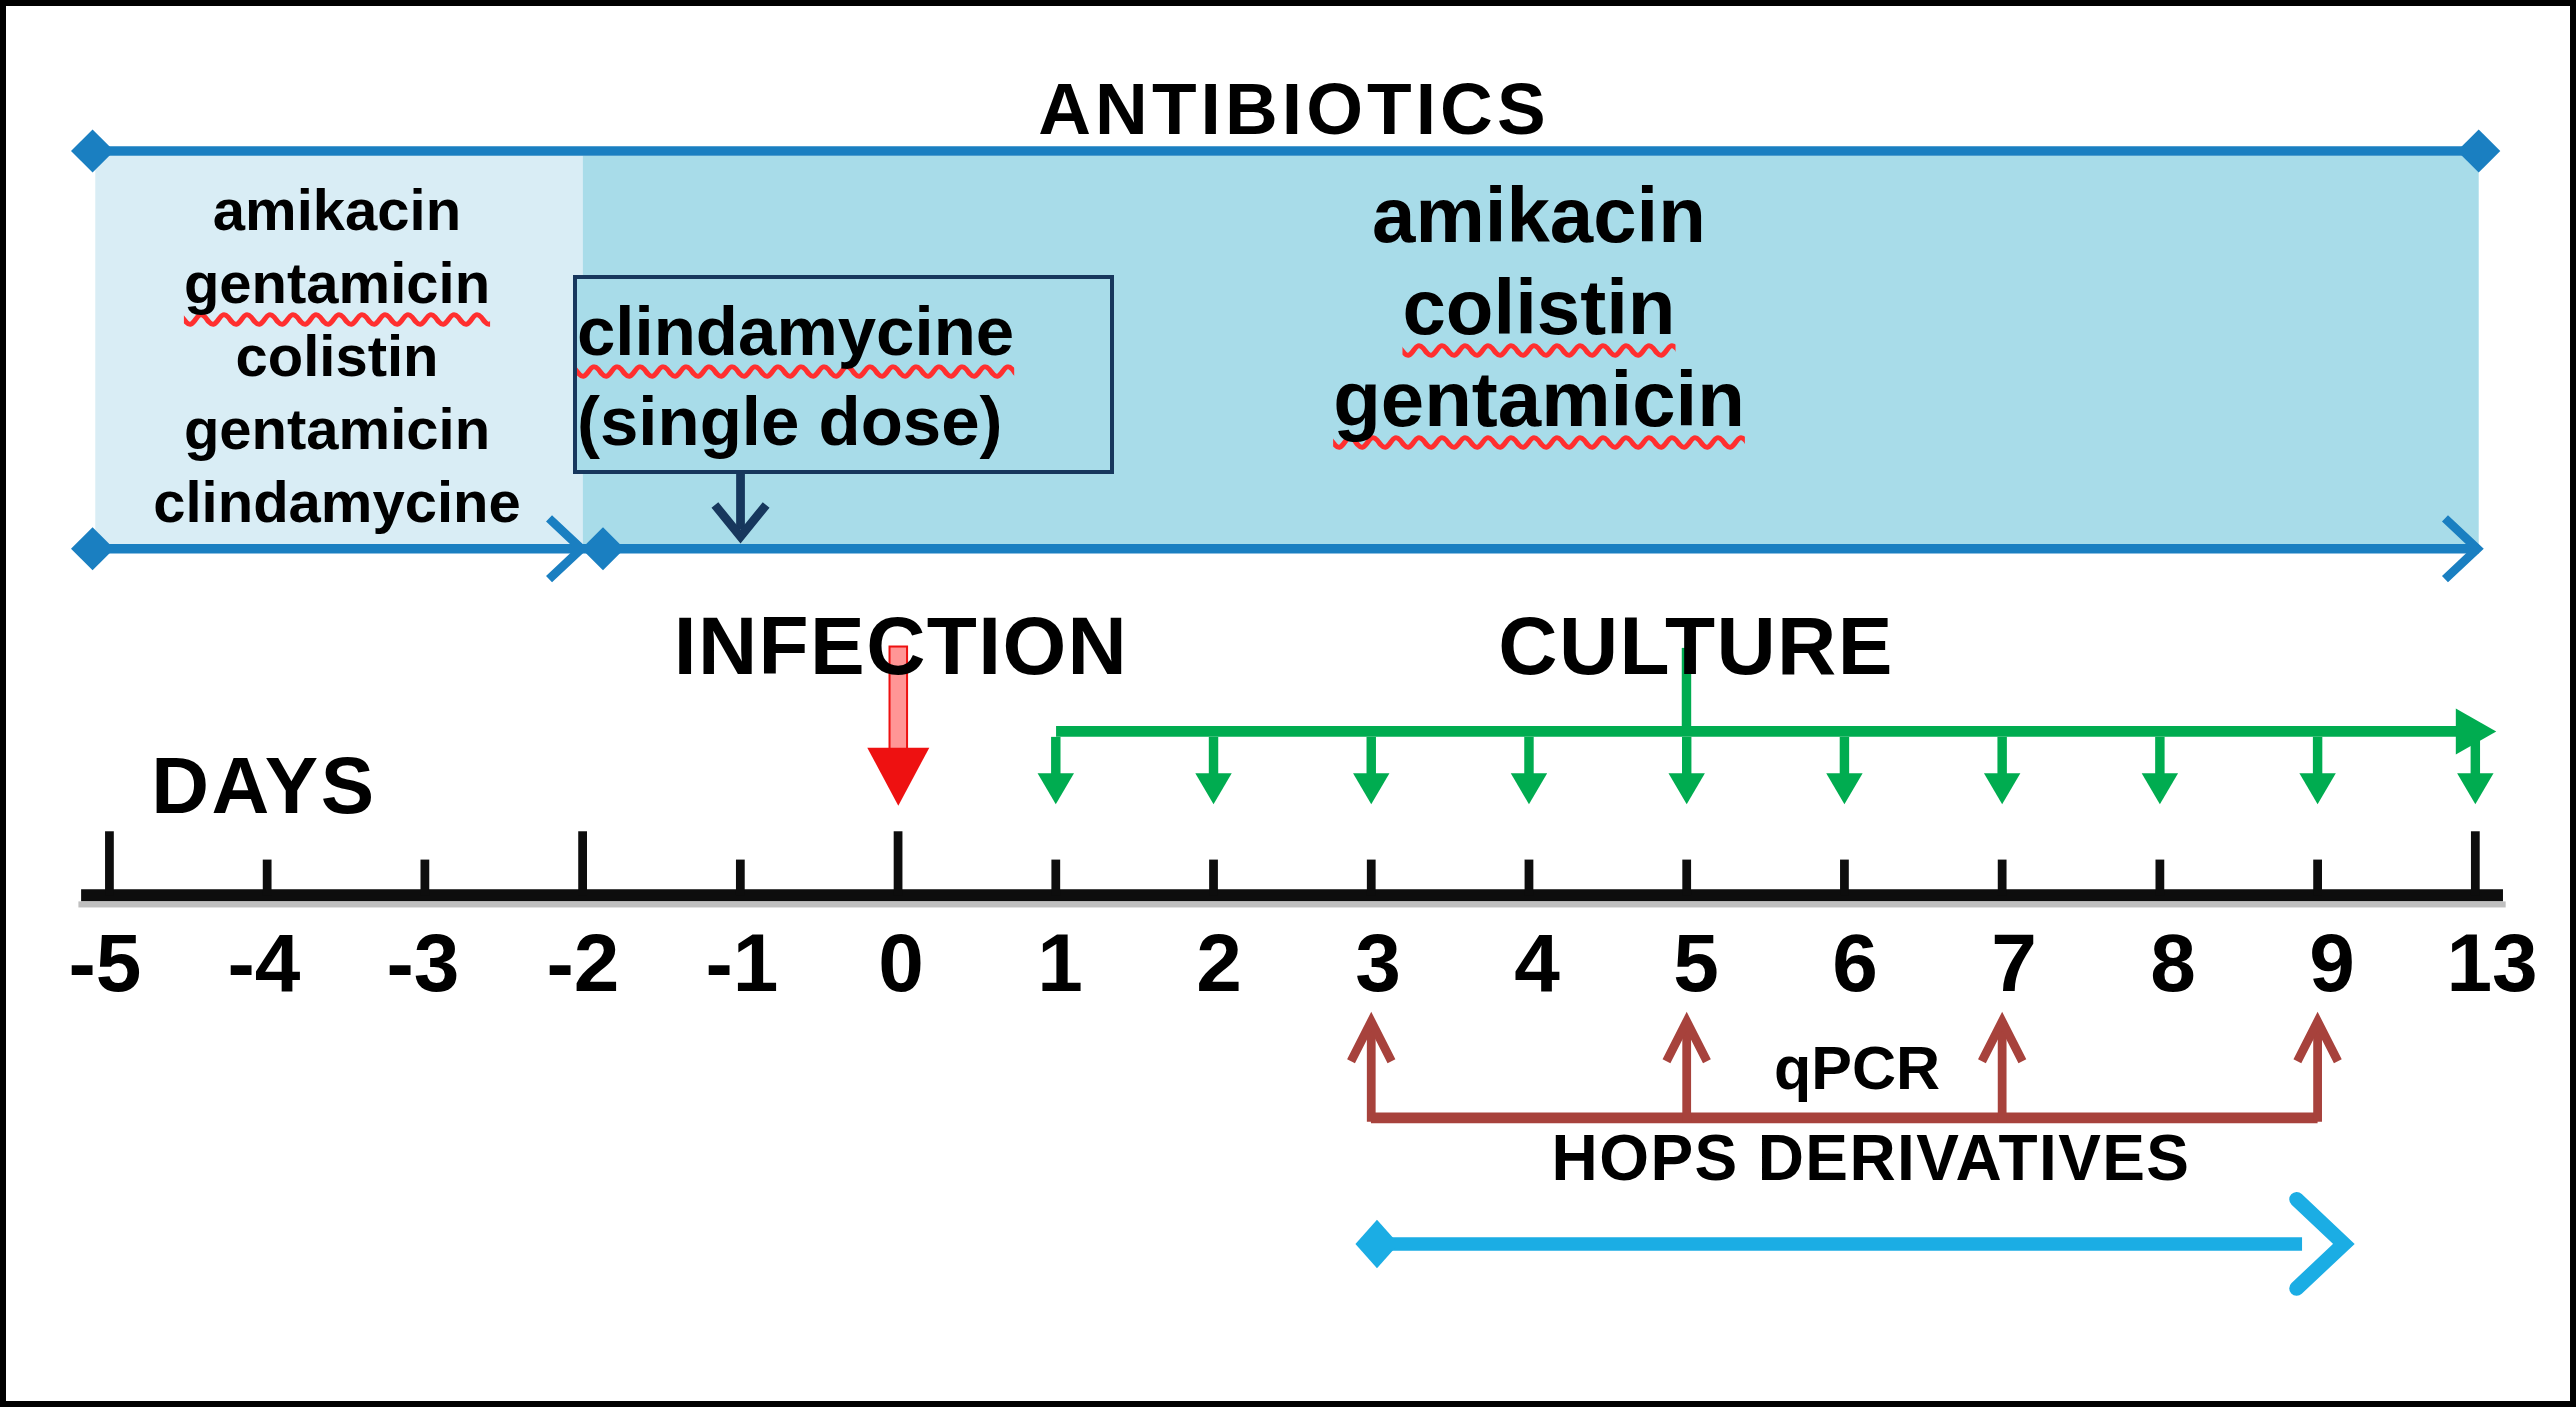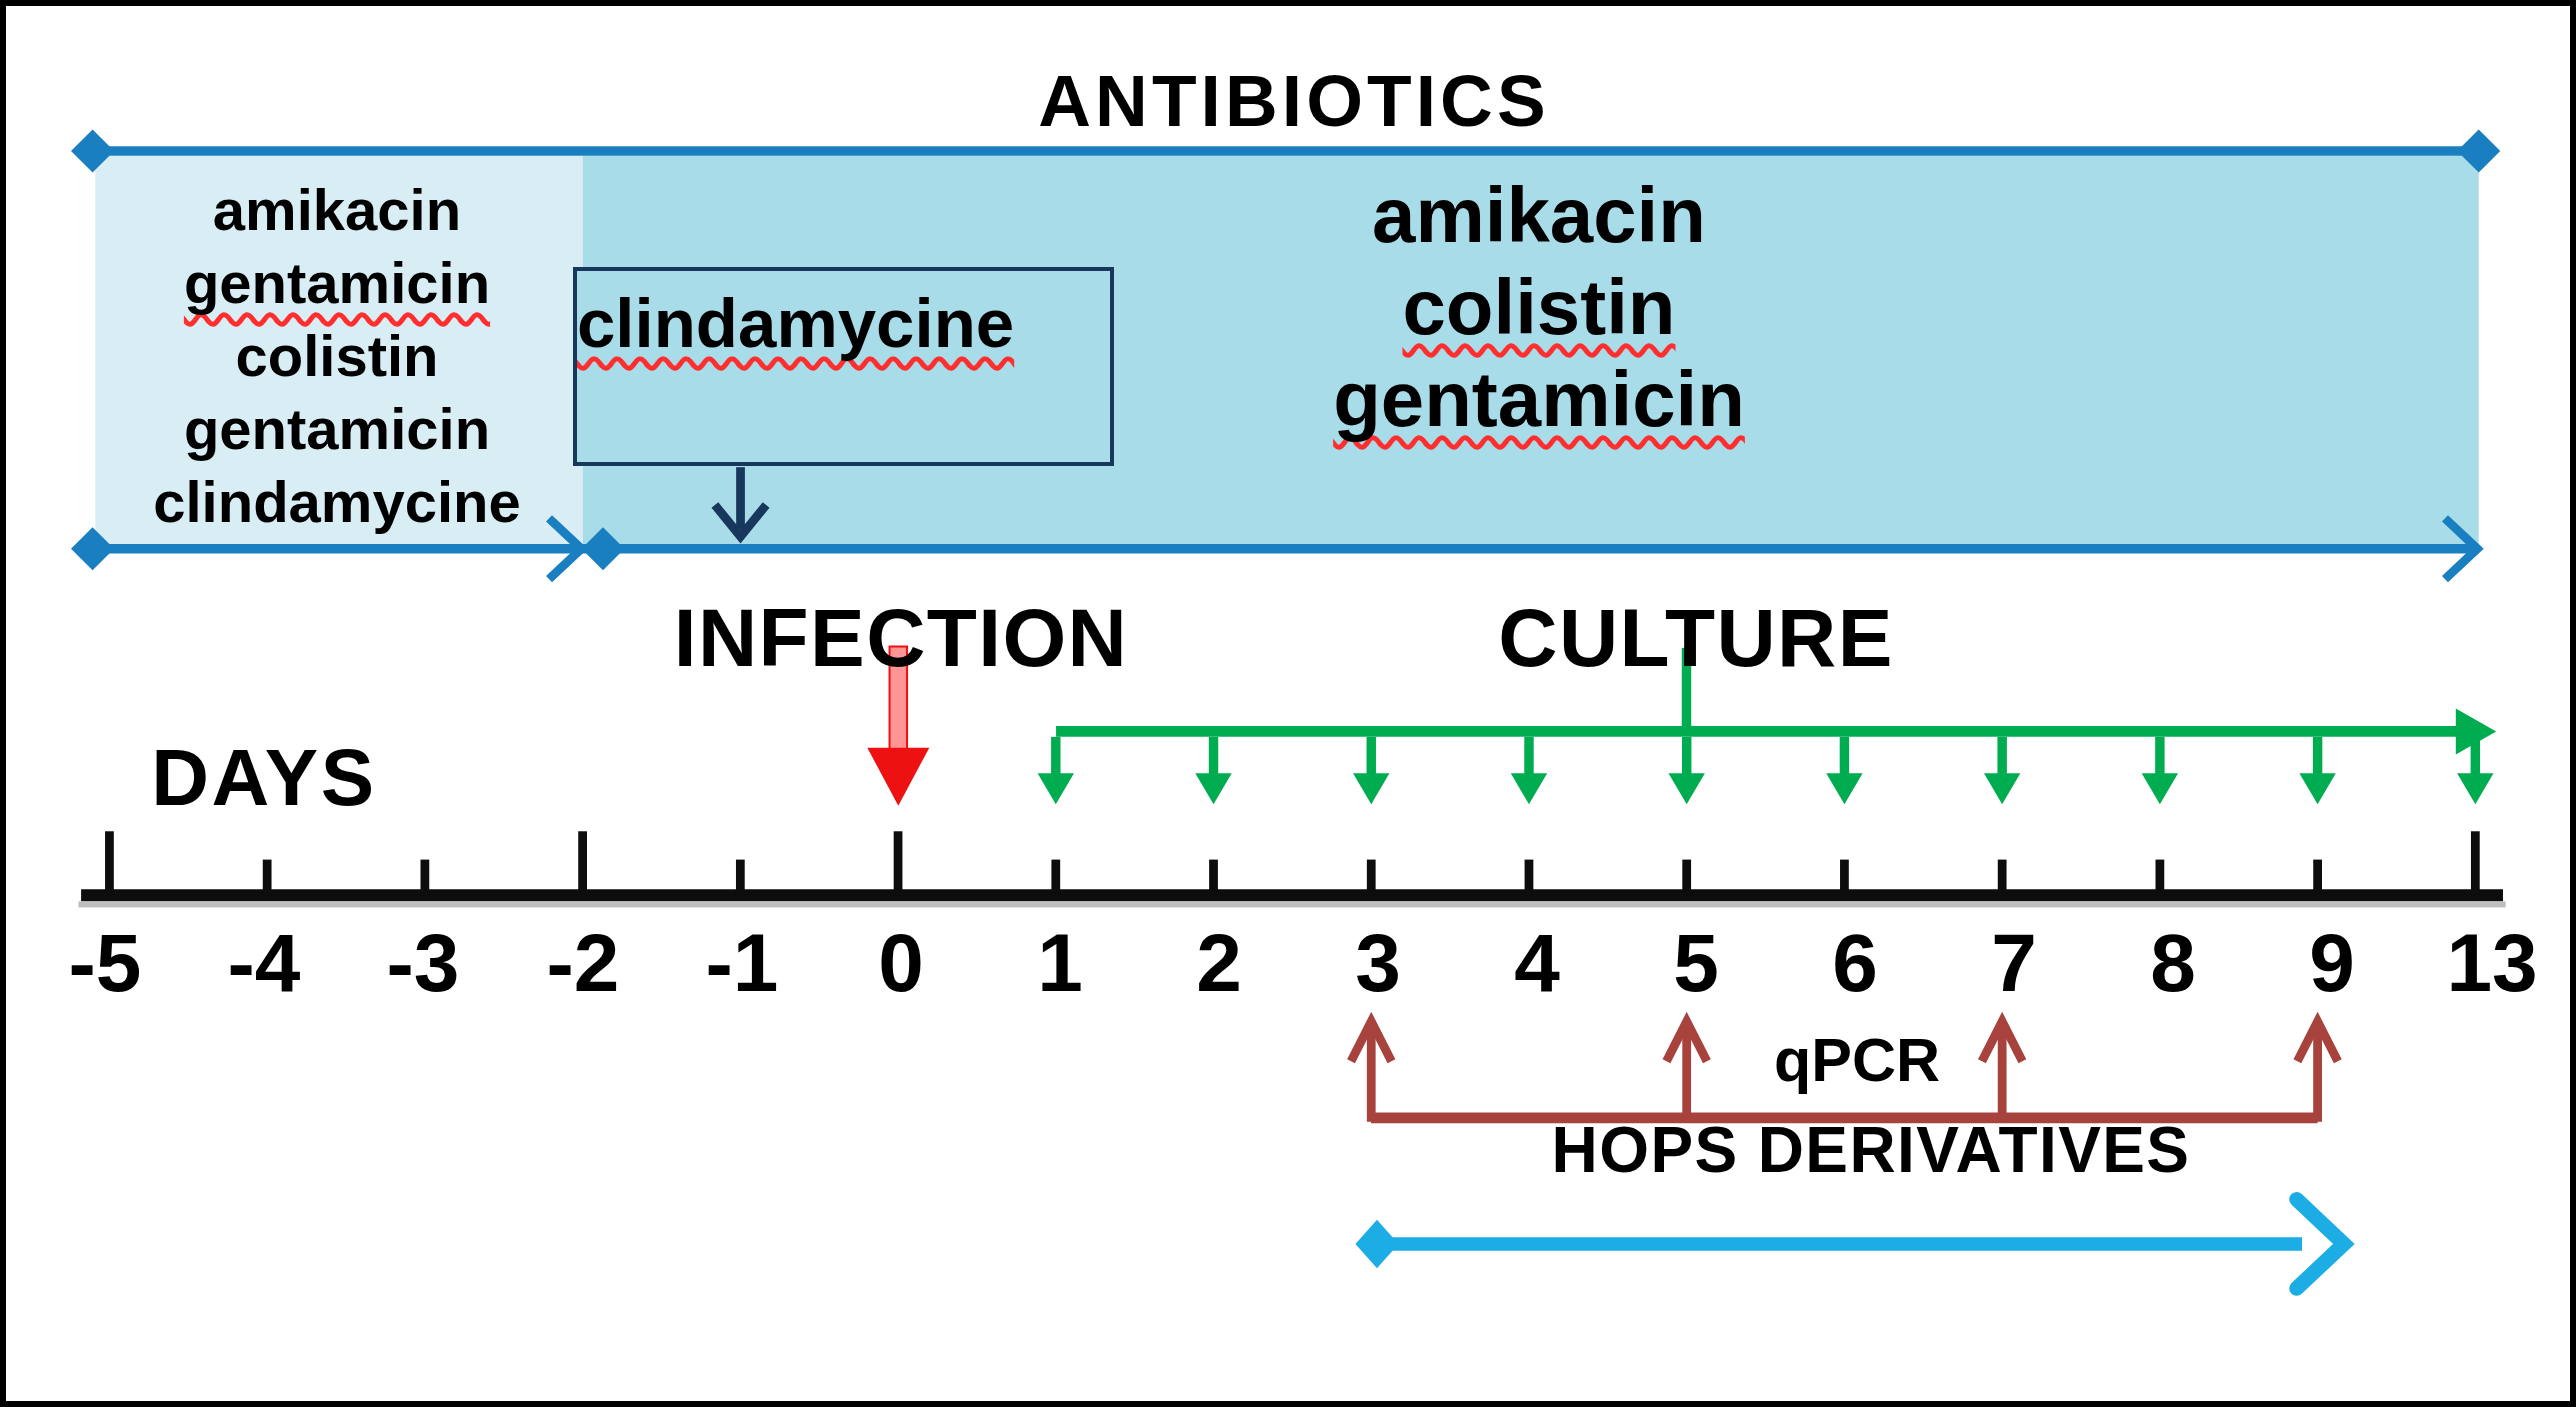--- a/index.html
+++ b/index.html
@@ -23,21 +23,21 @@
   .green-fill{fill:var(--green);}
   .darkred-stroke{stroke:var(--dark_red);fill:none;}
   .cyan-stroke{stroke:var(--cyan);fill:none;}
   .cyan-fill{fill:var(--cyan);}
   .axis-fill{fill:var(--axis);}
   .axis-shadow-fill{fill:var(--axis_shadow);}
   .tick{stroke:var(--axis);stroke-width:13px;}
   .red-fill{fill:var(--arrow_red);}
   .redlight-fill{fill:var(--arrow_red_light);stroke:var(--arrow_red);stroke-width:3px;}
 
-  .abs{position:absolute;}
+  .abs{position:absolute;margin-top:8px;}
   .ctr{transform:translateX(-50%);white-space:nowrap;}
 
   .title-antibiotics{left:1288px;top:53px;font-size:73px;letter-spacing:4.1px;}
   .drug-list{position:absolute;text-align:center;line-height:73px;font-size:58px;}
   .list-initial{left:85px;top:167px;width:492px;}
   .list-maintenance{left:577px;top:163px;width:1912px;line-height:92px;font-size:78px;}
   .squiggle{
     text-decoration-line:underline;
     text-decoration-style:wavy;
     text-decoration-color:var(--squiggle_red);
@@ -160,20 +160,21 @@
       <div class="drug">clindamycine</div>
     </div>
   <div class="drug-list list-maintenance" id="list-maintenance">
       <div class="drug">amikacin</div>
       <div class="drug squiggle">colistin</div>
       <div class="drug squiggle">gentamicin</div>
     </div>
 
   <div class="abs clinda-box">
     <div class="squiggle">clindamycine</div>
+    <div>(single dose)</div>
   </div>
 
   <div class="abs ctr label-infection">INFECTION</div>
   <div class="abs ctr label-days">DAYS</div>
   <div class="abs ctr label-culture">CULTURE</div>
 
   <div id="day-numbers">
       <div class="day-num" style="left: 99px;">-5</div>
       <div class="day-num" style="left: 258px;">-4</div>
       <div class="day-num" style="left: 417px;">-3</div>

